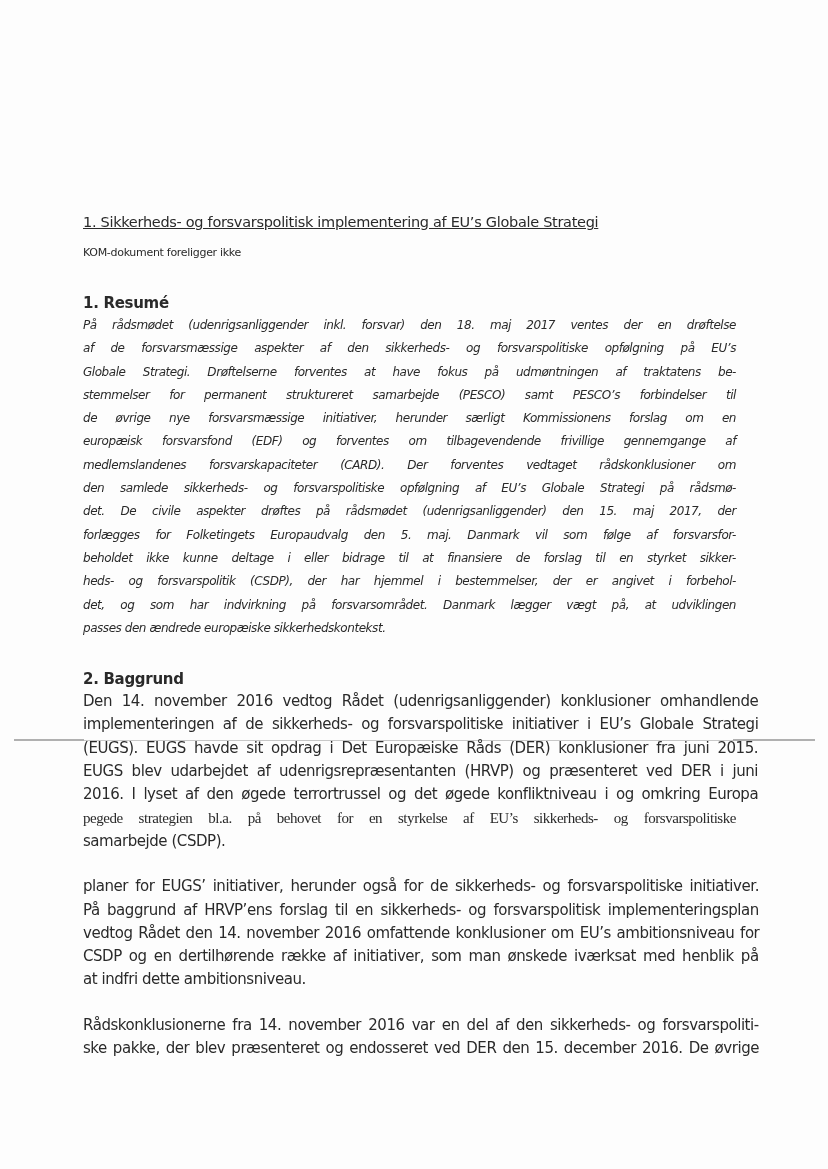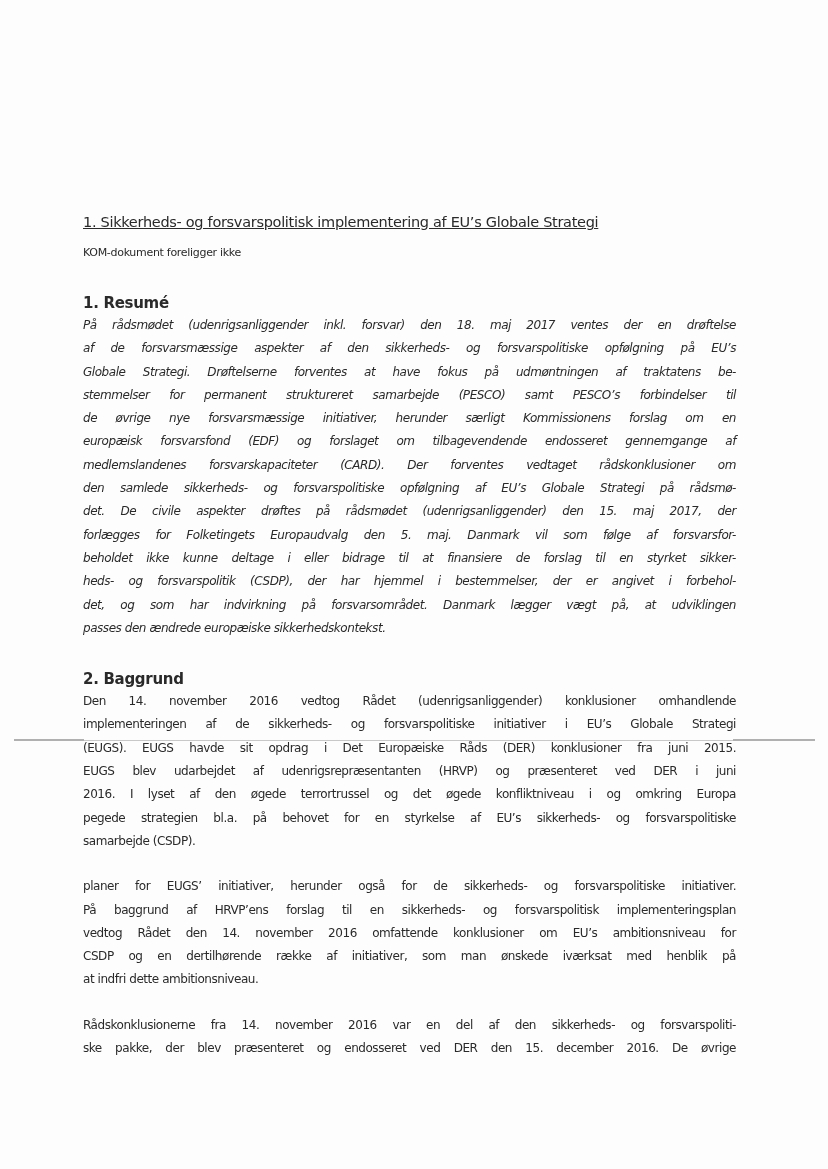--- a/index.html
+++ b/index.html
@@ -43,21 +43,21 @@
     }
     .italic-para {
       font-style: italic;
       font-size: 12px;
       line-height: 23.3px;
       margin: 0;
       text-align: justify;
       letter-spacing: -0.45px;
     }
     .body-para {
-      font-size: 12px;
+      font-size: 15px;
       line-height: 23.3px;
       margin: 0;
       text-align: justify;
       letter-spacing: -0.45px;
     }
     .line {
       display: block;
       white-space: nowrap;
       text-align-last: justify;
       text-align: justify;
@@ -98,41 +98,41 @@
   <p class="com-doc">KOM-dokument foreligger ikke</p>
 
   <div>
     <h2 class="section-heading">1. Resumé</h2>
     <div class="italic-para">
       <span class="line" style="display: block; word-spacing: 2.46615px;">På rådsmødet (udenrigsanliggender inkl. forsvar) den 18. maj 2017 ventes der en drøftelse</span>
       <span class="line" style="display: block; word-spacing: 3.04972px;">af de forsvarsmæssige aspekter af den sikkerheds- og forsvarspolitiske opfølgning på EU’s</span>
       <span class="line" style="display: block; word-spacing: 3.32682px;">Globale Strategi.  Drøftelserne forventes at have fokus på udmøntningen af traktatens be-</span>
       <span class="line" style="display: block; word-spacing: 3.76389px;">stemmelser for permanent struktureret samarbejde (PESCO) samt PESCO’s forbindelser til</span>
       <span class="line" style="display: block; word-spacing: 3.79219px;">de øvrige nye forsvarsmæssige initiativer, herunder særligt Kommissionens forslag om en</span>
-      <span class="line" style="display: block; word-spacing: 4.28819px;">europæisk forsvarsfond (EDF) og forslaget om tilbagevendende endosseret gennemgange af</span>
+      <span class="line" style="display: block; word-spacing: 4.28819px;">europæisk forsvarsfond (EDF) og forventes om tilbagevendende frivillige gennemgange af</span>
       <span class="line" style="display: block; word-spacing: 3.04241px;">medlemslandenes forsvarskapaciteter (CARD). Der forventes vedtaget rådskonklusioner om</span>
       <span class="line" style="display: block; word-spacing: 1.83239px;">den samlede sikkerheds- og forsvarspolitiske opfølgning af EU’s Globale Strategi på rådsmø-</span>
       <span class="line" style="display: block; word-spacing: 2.96354px;">det. De civile aspekter drøftes på rådsmødet (udenrigsanliggender) den 15. maj 2017, der</span>
       <span class="line" style="display: block; word-spacing: 2.97917px;">forlægges for Folketingets Europaudvalg den 5. maj. Danmark vil som følge af forsvarsfor-</span>
       <span class="line" style="display: block; word-spacing: 2.90833px;">beholdet ikke kunne deltage i eller bidrage til at finansiere de forslag til en styrket sikker-</span>
       <span class="line" style="display: block; word-spacing: 2.47115px;">heds- og forsvarspolitik (CSDP), der har hjemmel i bestemmelser, der er angivet i forbehol-</span>
       <span class="line" style="display: block; word-spacing: 2.83203px;">det, og som har indvirkning på forsvarsområdet. Danmark lægger vægt på, at udviklingen</span>
       <span class="line last">passes den ændrede europæiske sikkerhedskontekst.</span>
     </div>
   </div>
 
   <div class="section2">
     <h2 class="section-heading">2. Baggrund</h2>
     <div class="body-para">
       <span class="line" style="display: block; word-spacing: 5.43945px;">Den 14. november 2016 vedtog Rådet (udenrigsanliggender) konklusioner omhandlende</span>
       <span class="line" style="display: block; word-spacing: 4.50156px;">implementeringen af de sikkerheds- og forsvarspolitiske initiativer i EU’s Globale Strategi</span>
       <span class="line" style="display: block; word-spacing: 3.84615px;">(EUGS). EUGS havde sit opdrag i Det Europæiske Råds (DER) konklusioner fra juni 2015.</span>
       <span class="line" style="display: block; word-spacing: 4.48295px;">EUGS blev udarbejdet af udenrigsrepræsentanten (HRVP) og præsenteret ved DER i juni</span>
       <span class="line" style="display: block; word-spacing: 3.54129px;">2016. I lyset af den øgede terrortrussel og det øgede konfliktniveau i og omkring Europa</span>
-      <span class="line" style="display: block; word-spacing: 2.78906px;">pegede strategien bl.a. på behovet for en styrkelse af EU’s sikkerheds- og forsvarspolitiske</span>
+      <span class="line" style="display: block; word-spacing: 2.78906px; font-family: Liberation Serif, serif;">pegede strategien bl.a. på behovet for en styrkelse af EU’s sikkerheds- og forsvarspolitiske</span>
       <span class="line last">samarbejde (CSDP).</span>
     </div>
     <div class="gap"></div>
     <div class="body-para">
       <span class="line" style="display: block; word-spacing: 2.74006px;">planer for EUGS’ initiativer, herunder også for de sikkerheds- og forsvarspolitiske initiativer.</span>
       <span class="line" style="display: block; word-spacing: 3.04688px;">På baggrund af HRVP’ens forslag til en sikkerheds- og forsvarspolitisk implementeringsplan</span>
       <span class="line" style="display: block; word-spacing: 1.37358px;">vedtog Rådet den 14. november 2016 omfattende konklusioner om EU’s ambitionsniveau for</span>
       <span class="line" style="display: block; word-spacing: 2.74159px;">CSDP og en dertilhørende række af initiativer, som man ønskede iværksat med henblik på</span>
       <span class="line last">at indfri dette ambitionsniveau.</span>
     </div>

